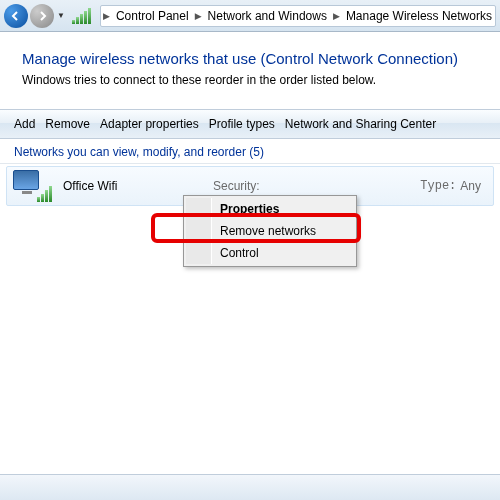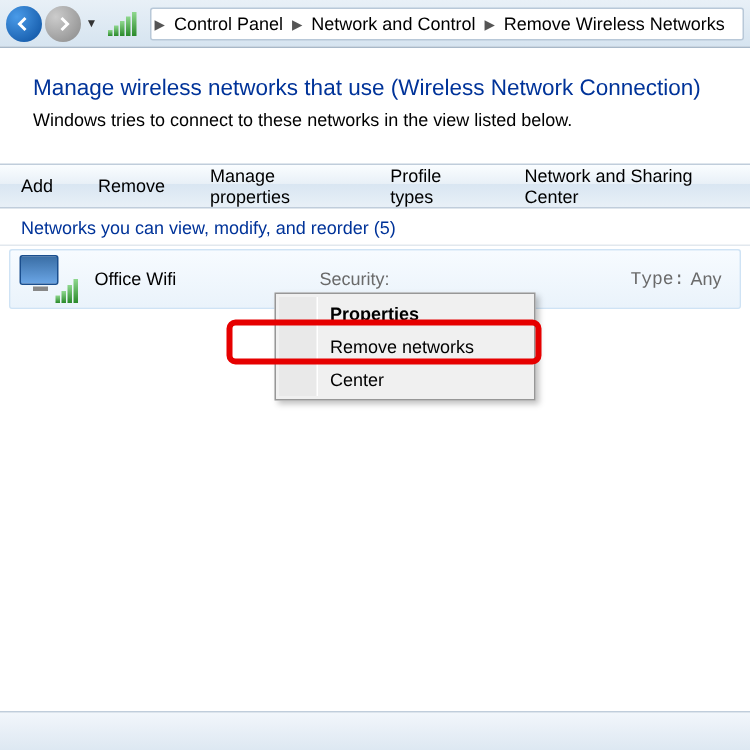--- a/index.html
+++ b/index.html
@@ -10,21 +10,21 @@
     .dd-caret { width:10px; height:20px; display:flex; align-items:center; justify-content:center; font-size:8px; color:#333; }
     .signal-icon { width:20px; height:16px; display:flex; align-items:flex-end; gap:1px; margin:0 4px; }
     .signal-icon span { width:3px; background:linear-gradient(to top,#2a8a2a,#8fd88f); }
     .signal-icon span:nth-child(1){height:4px}.signal-icon span:nth-child(2){height:7px}.signal-icon span:nth-child(3){height:10px}.signal-icon span:nth-child(4){height:13px}.signal-icon span:nth-child(5){height:16px}
     .crumb { display:flex; align-items:center; height:22px; border:1px solid #b8c8d8; background:#fff; border-radius:2px; flex:1; margin-left:2px; font-size:12px; overflow:hidden; }
     .crumb-sep { color:#555; font-size:9px; padding:0 2px; }
     .crumb-item { padding:0 4px; cursor:pointer; white-space:nowrap; }
     .content { padding:18px 22px 0 22px; background:#fff; }
     .page-title { color:#003399; font-size:15px; font-weight:normal; margin-bottom:6px; }
     .page-desc { font-size:12px; color:#000; margin-bottom:22px; }
-    .cmdbar { height:30px; background:linear-gradient(to bottom,#fafdff 0%,#e8f0f7 45%,#d9e6f2 46%,#e8f0f7 100%); border-top:1px solid #c0cddb; border-bottom:1px solid #c0cddb; display:flex; align-items:center; padding:0 14px; gap:30px; font-size:12px; }
+    .cmdbar { height:30px; background:linear-gradient(to bottom,#fafdff 0%,#e8f0f7 45%,#d9e6f2 46%,#e8f0f7 100%); border-top:1px solid #c0cddb; border-bottom:1px solid #c0cddb; display:flex; align-items:center; padding:0 14px; gap:10px; font-size:12px; }
     .cmdbar span { cursor:pointer; }
     .group-hdr { padding:6px 14px 4px 14px; font-size:12px; color:#003399; border-bottom:1px solid #e2e8ee; }
     .net-row { height:40px; background:linear-gradient(to bottom,#f7fbff 0%,#eaf3fb 100%); border:1px solid #cfe3f5; margin:2px 6px 0 6px; display:flex; align-items:center; font-size:12px; position:relative; border-radius:2px; }
     .net-icon { width:44px; height:32px; margin:0 6px; position:relative; }
     .net-icon .monitor { position:absolute; left:0; top:0; width:26px; height:20px; background:linear-gradient(#3a6ea5,#6aa5e5); border:1px solid #1a4e8e; border-radius:2px; }
     .net-icon .monitor:after { content:""; position:absolute; left:8px; top:20px; width:10px; height:3px; background:#888; }
     .net-icon .bars { position:absolute; right:2px; bottom:0; width:18px; height:16px; display:flex; align-items:flex-end; gap:1px; }
     .net-icon .bars span { width:3px; background:linear-gradient(to top,#2a8a2a,#8fd88f); }
     .net-icon .bars span:nth-child(1){height:5px}.net-icon .bars span:nth-child(2){height:8px}.net-icon .bars span:nth-child(3){height:12px}.net-icon .bars span:nth-child(4){height:16px}
     .net-name { width:150px; }
@@ -58,35 +58,35 @@
     <span></span>
       <span></span>
       <span></span>
       <span></span>
       <span></span>
   </div>
   <div class="crumb">
     <span class="crumb-sep">▶</span>
     <span class="crumb-item">Control Panel</span>
     <span class="crumb-sep">▶</span>
-    <span class="crumb-item">Network and Control</span>
+    <span class="crumb-item">Network and Windows</span>
     <span class="crumb-sep">▶</span>
-    <span class="crumb-item">Remove Wireless Networks</span>
+    <span class="crumb-item">Manage Wireless Networks</span>
   </div>
 </div>
 
 <div class="content">
-  <h1 class="page-title">Manage wireless networks that use (Wireless Network Connection)</h1>
-  <p class="page-desc">Windows tries to connect to these networks in the view listed below.</p>
+  <h1 class="page-title">Manage wireless networks that use (Control Network Connection)</h1>
+  <p class="page-desc">Windows tries to connect to these reorder in the order listed below.</p>
 </div>
 
 <div class="cmdbar">
   <span>Add</span>
   <span>Remove</span>
-  <span>Manage properties</span>
+  <span>Adapter properties</span>
   <span>Profile types</span>
   <span>Network and Sharing Center</span>
 </div>
 
 <div class="group-hdr">Networks you can view, modify, and reorder (5)</div>
 
 <div class="net-row">
   <div class="net-icon">
     <div class="monitor"></div>
     <div class="bars">
@@ -99,18 +99,18 @@
   <div class="net-name">Office Wifi</div>
   <span class="net-sec-label">Security:</span>
   <span class="net-type-label">Type:</span>
   <span class="net-type-val">Any</span>
 </div>
 
 <div class="ctx-menu">
   <div class="gutter"></div>
   <div class="ctx-item bold">Properties</div>
   <div class="ctx-item">Remove networks</div>
-  <div class="ctx-item">Center</div>
+  <div class="ctx-item">Control</div>
 </div>
 
 <div class="highlight-box"></div>
 
 <div class="bottom-bar"></div>
 
 </body></html>

